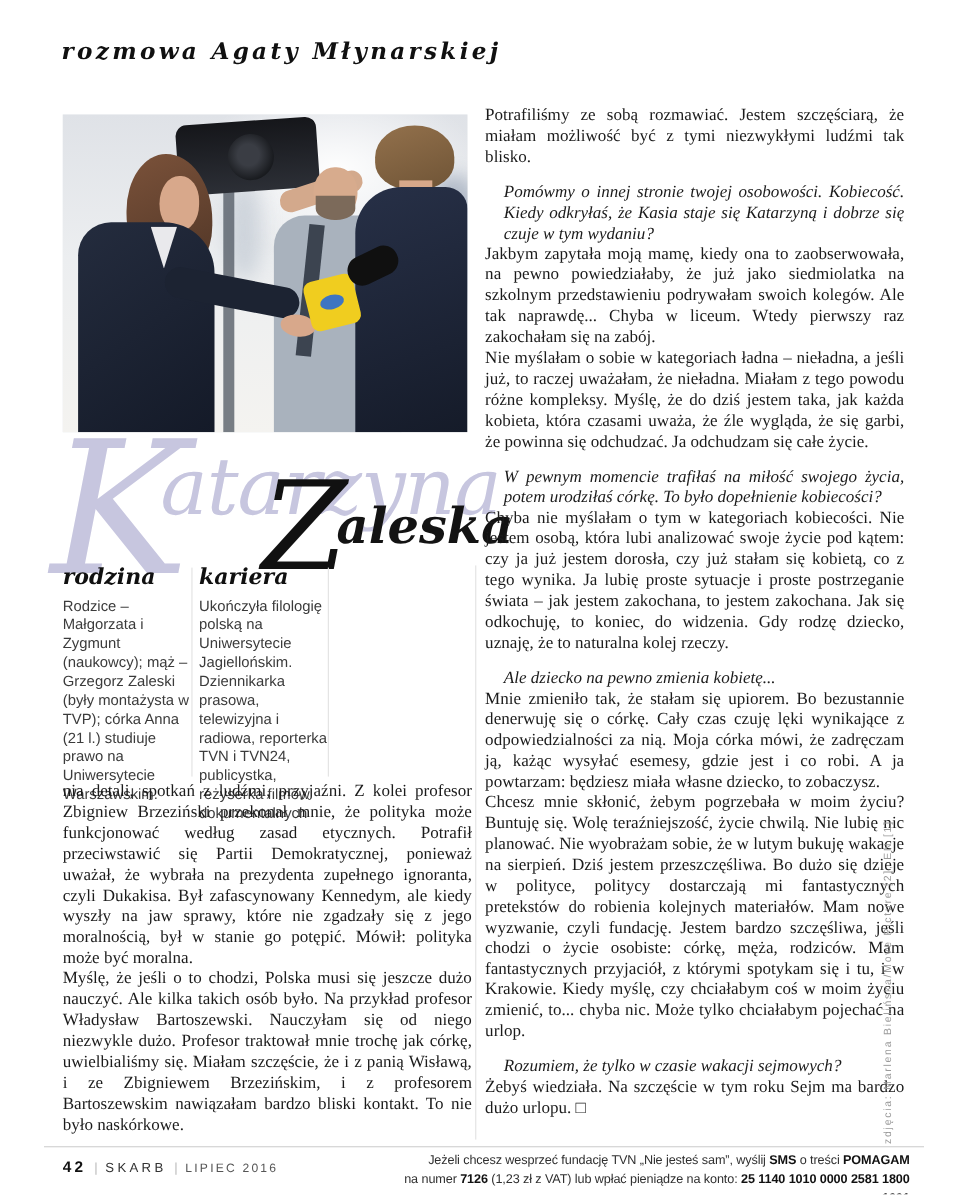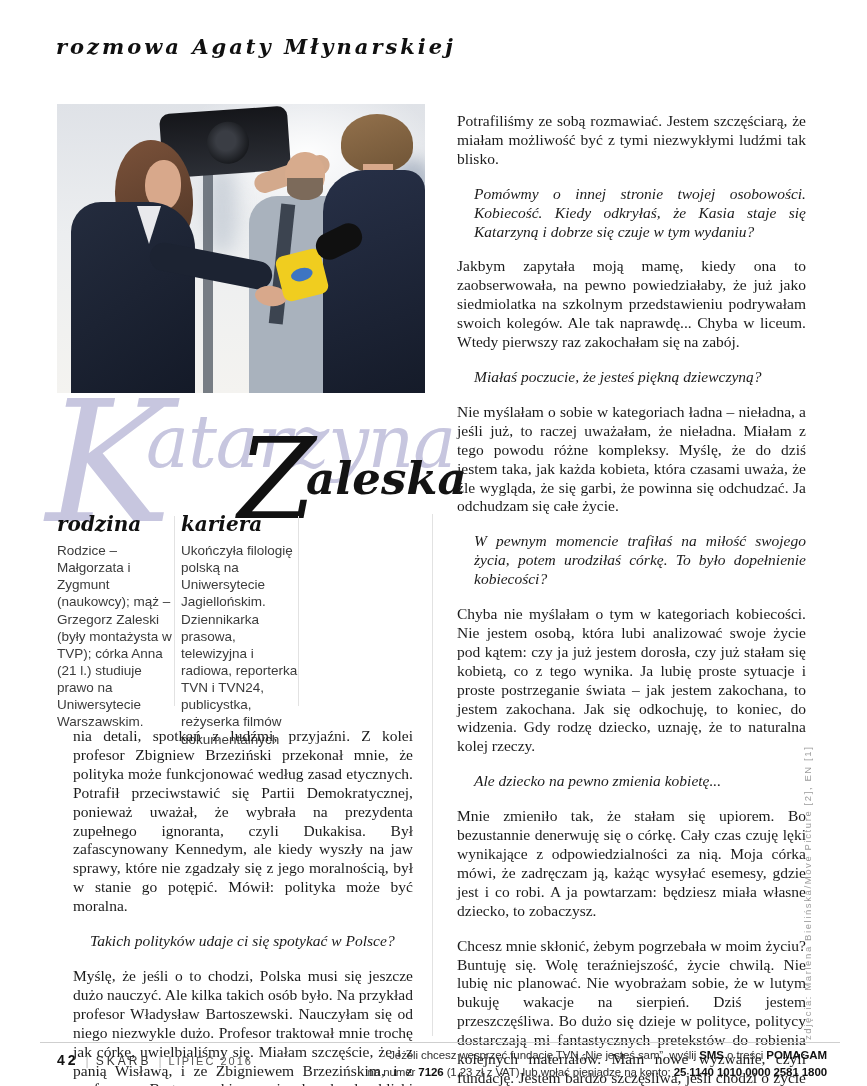--- a/index.html
+++ b/index.html
@@ -74,21 +74,21 @@
   .info-extra  { left:304px; top:537px; width:122px; }
 
   .vrule { width:1px; background:#e2e2e2; }
   .vr1 { left:174px; top:516px; height:190px; }
   .vr2 { left:298px; top:516px; height:190px; }
   .vr3 { left:432px; top:514px; height:522px; }
 
   
   .bodycol { text-align:justify; color:#1b1b1b; font-size:15.5px; line-height:1.22;
              hyphens:auto; -webkit-hyphens:auto; }
-  .bodycol p { margin:16px; }
+  .bodycol p { margin:0; }
   .bodycol p.q { font-weight:400; font-style:italic; padding-left:17px; margin-top:13px; }
   .col-left  { left:57px;  top:711px; width:372px; }
   .col-right { left:441px; top:96px;  width:381px; }
 
   
   .credit {
     left:802px; top:615px; height:425px;
     writing-mode:vertical-rl; transform:rotate(180deg);
     font-family:"Liberation Sans",sans-serif; font-size:9.5px; letter-spacing:1.6px;
     color:#9a9a9a; white-space:nowrap;
@@ -156,29 +156,27 @@
     <p class="info-h">kariera</p>
     <p class="info-t">Ukończyła filologię polską na Uniwersytecie Jagiellońskim. Dziennikarka prasowa, telewizyjna i radiowa, reporterka TVN i TVN24, publicystka, reżyserka filmów dokumentalnych</p>
   </div>
 
   <div class="abs vrule vr1"></div>
   <div class="abs vrule vr2"></div>
   <div class="abs vrule vr3"></div>
 
   <div class="abs bodycol col-left">
     <p class="a">nia detali, spotkań z ludźmi, przyjaźni. Z kolei profesor Zbigniew Brzeziński przekonał mnie, że polityka może funkcjonować według zasad etycznych. Potrafił przeciwstawić się Partii Demokratycznej, ponieważ uważał, że wybrała na prezydenta zupełnego ignoranta, czyli Dukakisa. Był zafascynowany Kennedym, ale kiedy wyszły na jaw sprawy, które nie zgadzały się z jego moralnością, był w stanie go potępić. Mówił: polityka może być moralna.</p>
-    <p class="q">Takich polityków udaje ci się spotykać w Polsce?</p>
     <p class="a">Myślę, że jeśli o to chodzi, Polska musi się jeszcze dużo nauczyć. Ale kilka takich osób było. Na przykład profesor Władysław Bartoszewski. Nauczyłam się od niego niezwykle dużo. Profesor traktował mnie trochę jak córkę, uwielbialiśmy się. Miałam szczęście, że i z panią Wisławą, i ze Zbigniewem Brzezińskim, i z profesorem Bartoszewskim nawiązałam bardzo bliski kontakt. To nie było naskórkowe.</p>
   </div>
 
   <div class="abs bodycol col-right">
     <p class="a">Potrafiliśmy ze sobą rozmawiać. Jestem szczęściarą, że miałam możliwość być z tymi niezwykłymi ludźmi tak blisko.</p>
     <p class="q">Pomówmy o innej stronie twojej osobowości. Kobiecość. Kiedy odkryłaś, że Kasia staje się Katarzyną i dobrze się czuje w tym wydaniu?</p>
     <p class="a">Jakbym zapytała moją mamę, kiedy ona to zaobserwowała, na pewno powiedziałaby, że już jako siedmiolatka na szkolnym przedstawieniu podrywałam swoich kolegów. Ale tak naprawdę... Chyba w liceum. Wtedy pierwszy raz zakochałam się na zabój.</p>
-    <p class="q">Miałaś poczucie, że jesteś piękną dziewczyną?</p>
     <p class="a">Nie myślałam o sobie w kategoriach ładna – nieładna, a jeśli już, to raczej uważałam, że nieładna. Miałam z tego powodu różne kompleksy. Myślę, że do dziś jestem taka, jak każda kobieta, która czasami uważa, że źle wygląda, że się garbi, że powinna się odchudzać. Ja odchudzam się całe życie.</p>
     <p class="q">W pewnym momencie trafiłaś na miłość swojego życia, potem urodziłaś córkę. To było dopełnienie kobiecości?</p>
     <p class="a">Chyba nie myślałam o tym w kategoriach kobiecości. Nie jestem osobą, która lubi analizować swoje życie pod kątem: czy ja już jestem dorosła, czy już stałam się kobietą, co z tego wynika. Ja lubię proste sytuacje i proste postrzeganie świata – jak jestem zakochana, to jestem zakochana. Jak się odkochuję, to koniec, do widzenia. Gdy rodzę dziecko, uznaję, że to naturalna kolej rzeczy.</p>
     <p class="q">Ale dziecko na pewno zmienia kobietę...</p>
     <p class="a">Mnie zmieniło tak, że stałam się upiorem. Bo bezustannie denerwuję się o córkę. Cały czas czuję lęki wynikające z odpowiedzialności za nią. Moja córka mówi, że zadręczam ją, każąc wysyłać esemesy, gdzie jest i co robi. A ja powtarzam: będziesz miała własne dziecko, to zobaczysz.</p>
     <p class="a">Chcesz mnie skłonić, żebym pogrzebała w moim życiu? Buntuję się. Wolę teraźniejszość, życie chwilą. Nie lubię nic planować. Nie wyobrażam sobie, że w lutym bukuję wakacje na sierpień. Dziś jestem przeszczęśliwa. Bo dużo się dzieje w polityce, politycy dostarczają mi fantastycznych pretekstów do robienia kolejnych materiałów. Mam nowe wyzwanie, czyli fundację. Jestem bardzo szczęśliwa, jeśli chodzi o życie osobiste: córkę, męża, rodziców. Mam fantastycznych przyjaciół, z którymi spotykam się i tu, i w Krakowie. Kiedy myślę, czy chciałabym coś w moim życiu zmienić, to... chyba nic. Może tylko chciałabym pojechać na urlop.</p>
     <p class="q">Rozumiem, że tylko w czasie wakacji sejmowych?</p>
     <p class="a">Żebyś wiedziała. Na szczęście w tym roku Sejm ma bardzo dużo urlopu. □</p>
   </div>
 

